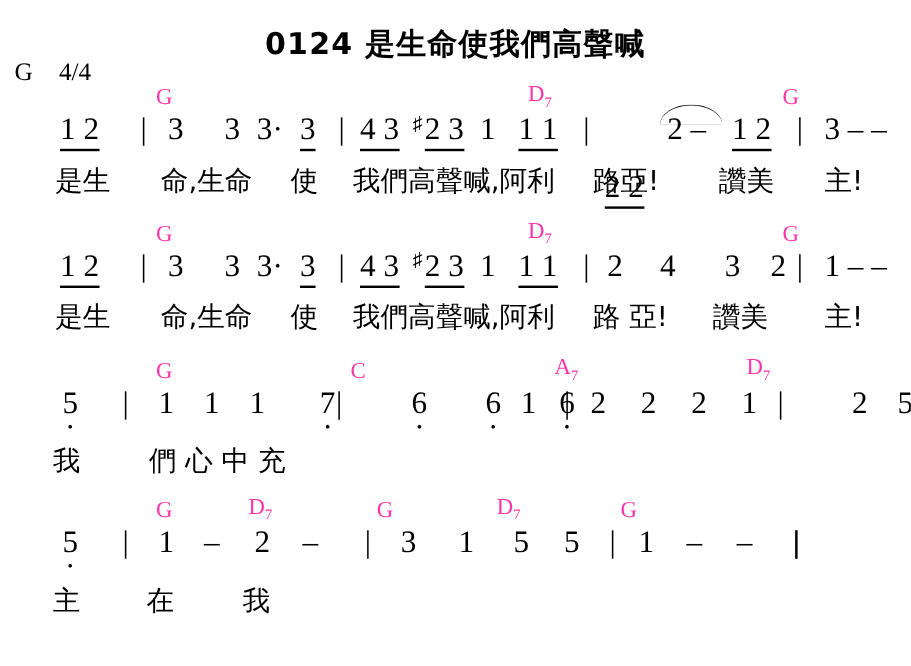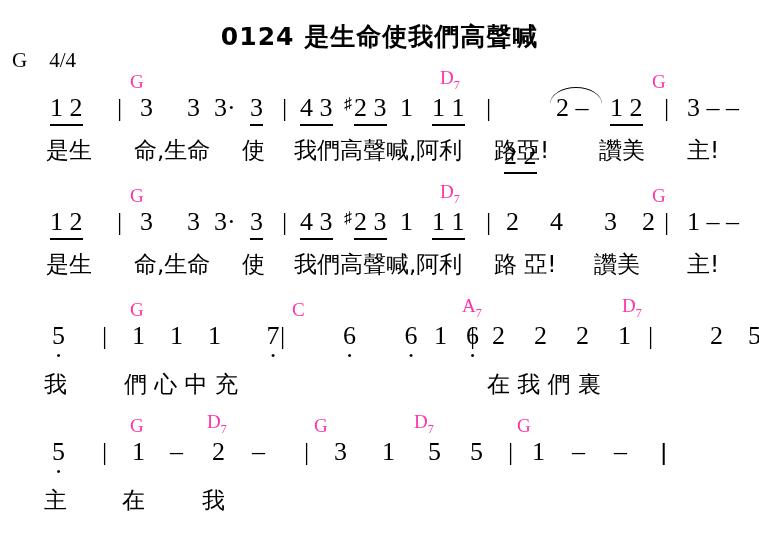--- a/index.html
+++ b/index.html
@@ -223,21 +223,20 @@
     <span class="tok" style="left:534px;">2</span>
     <span class="tok" style="left:576px;">1</span>
     <span class="tok bar" style="left:606px;">|</span>
     
     <span class="tok" style="left:668px;">2</span>
     <span class="tok" style="left:706px;">5</span>
   </div>
   <div class="lyricrow" style="margin-top:6px;">
     <span class="lyr" style="left:2px;">我</span>
     <span class="lyr" style="left:82px;">們 心 中 充</span>
-    <span class="lyr" style="left:445px;">在 我 們 裏</span>
   </div>
 </div>
 
 <div class="system" style="margin-top:6px;">
   <div class="chordrow">
     <span class="chord" style="left:88px;">G</span>
     <span class="chord" style="left:165px;">D<sub>7</sub></span>
     <span class="chord" style="left:272px;">G</span>
     <span class="chord" style="left:372px;">D<sub>7</sub></span>
     <span class="chord" style="left:475px;">G</span>

